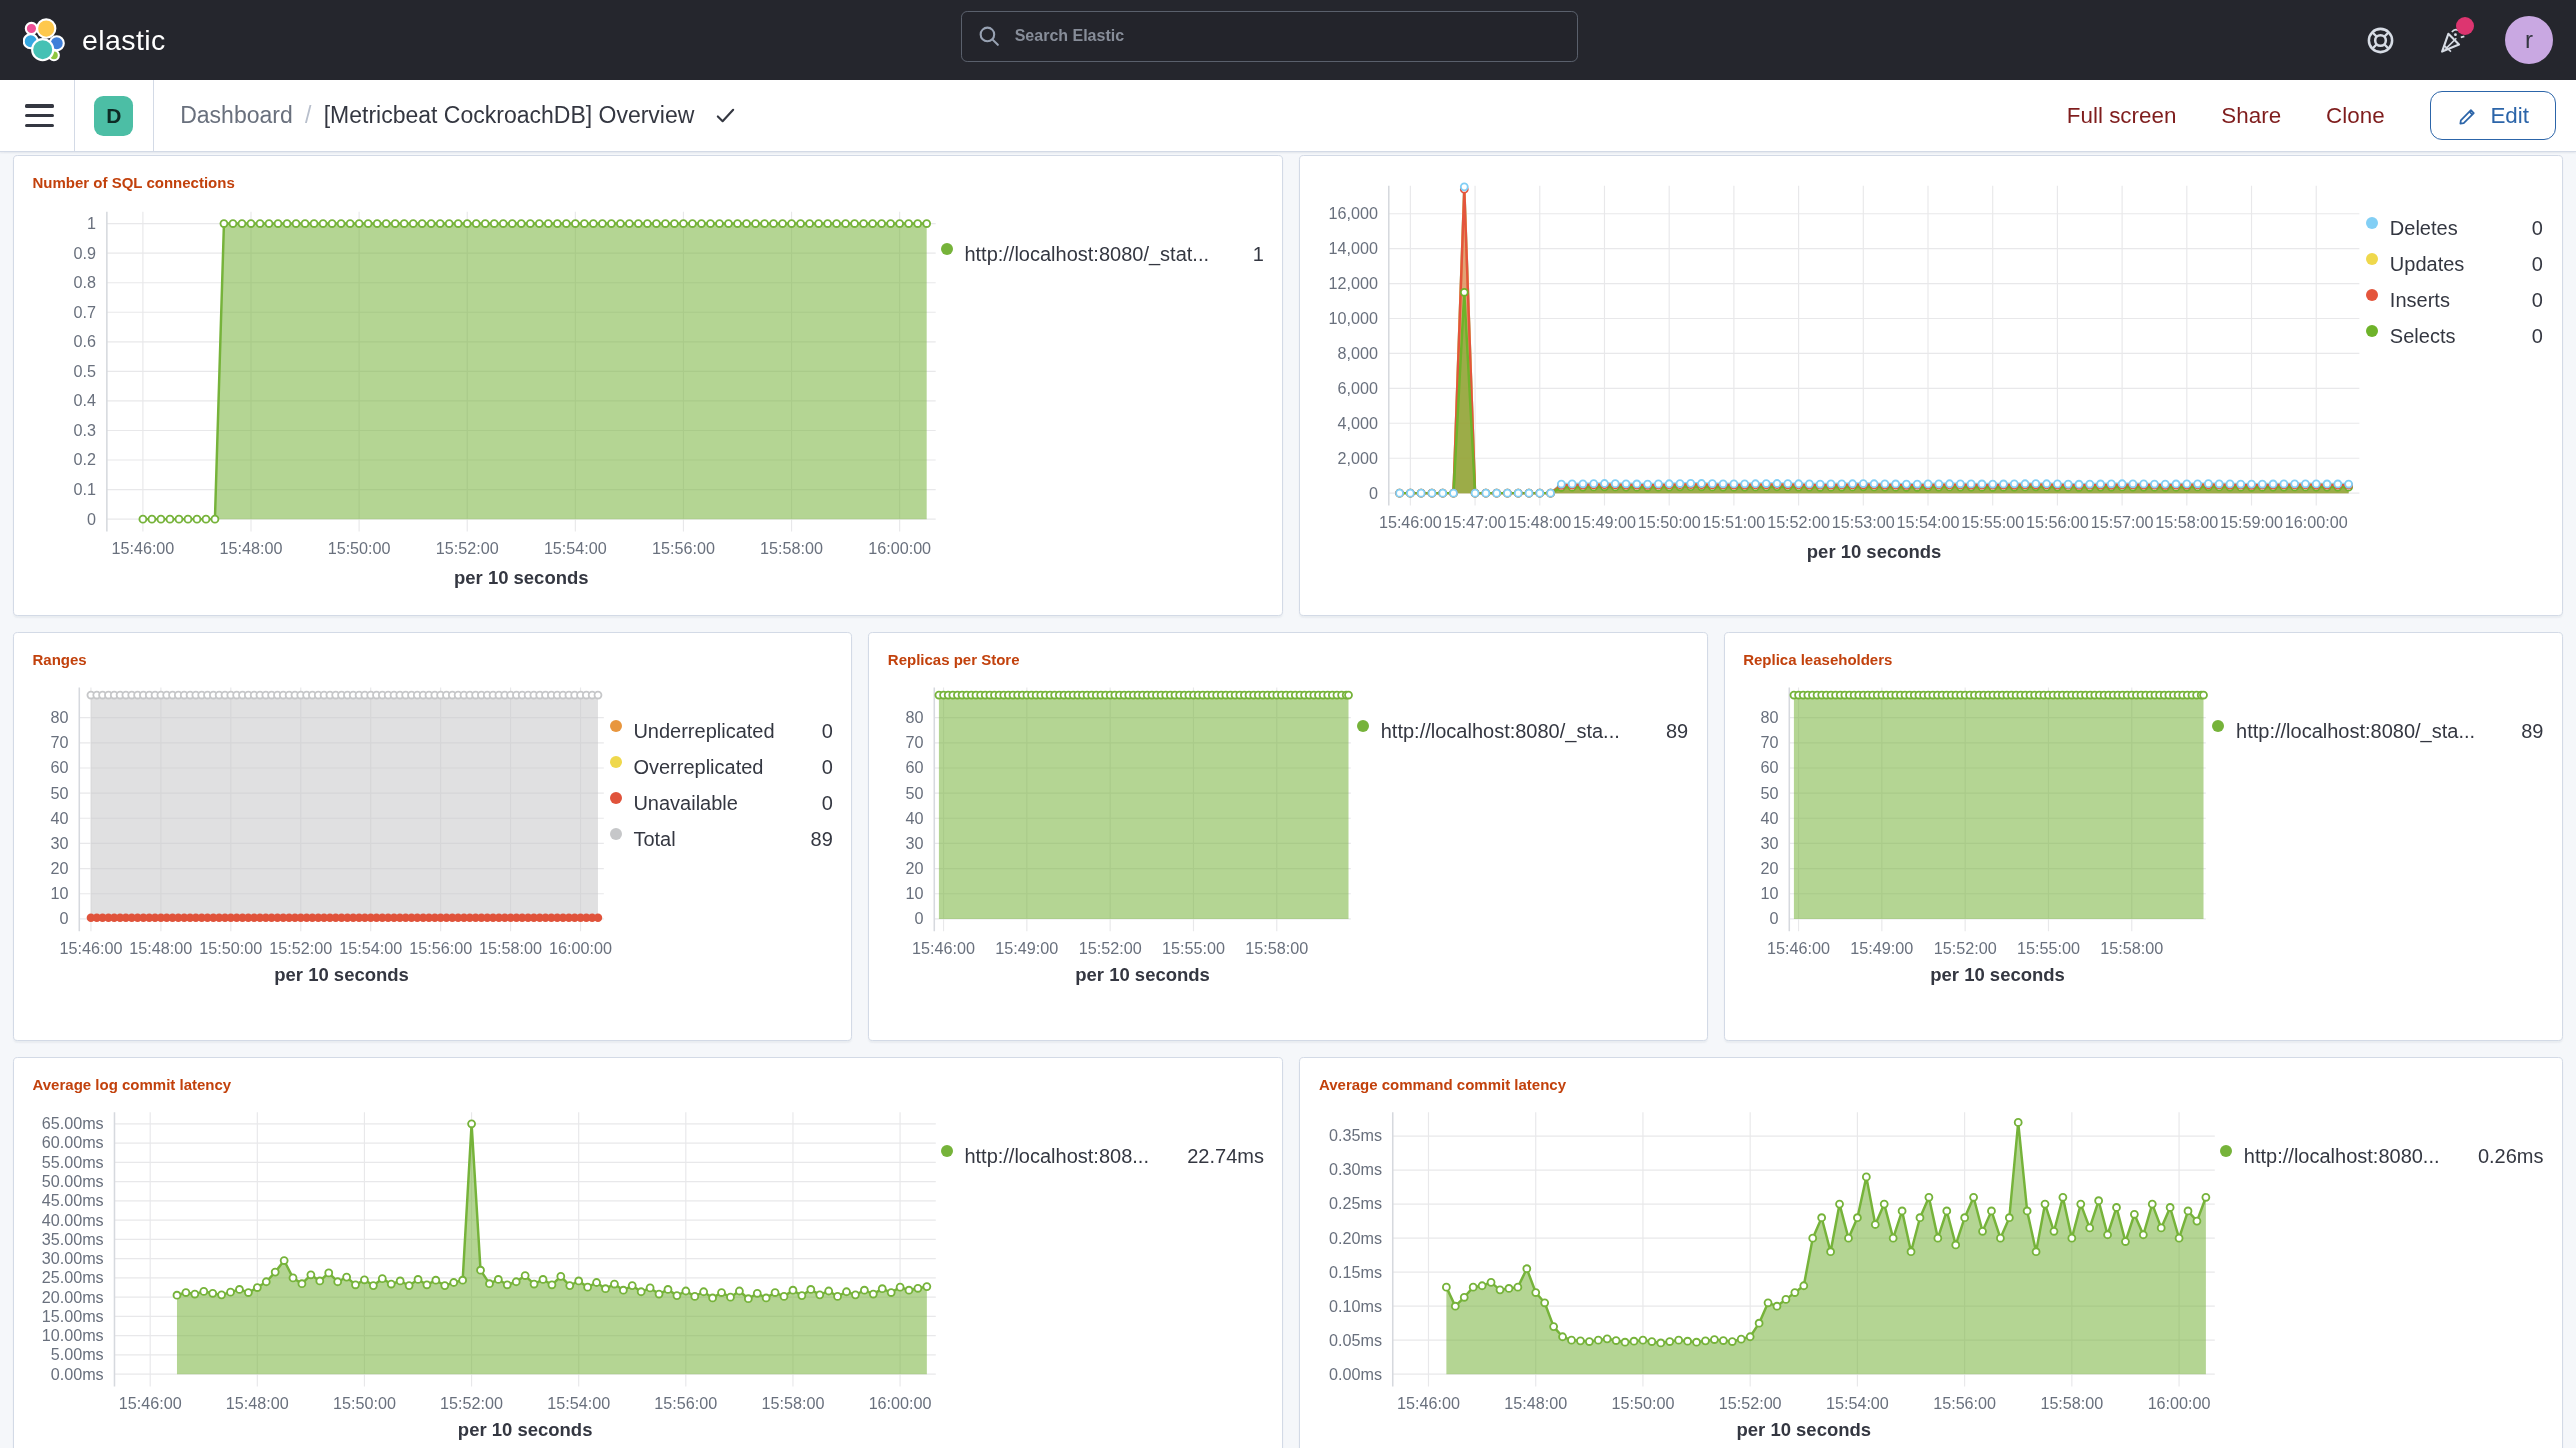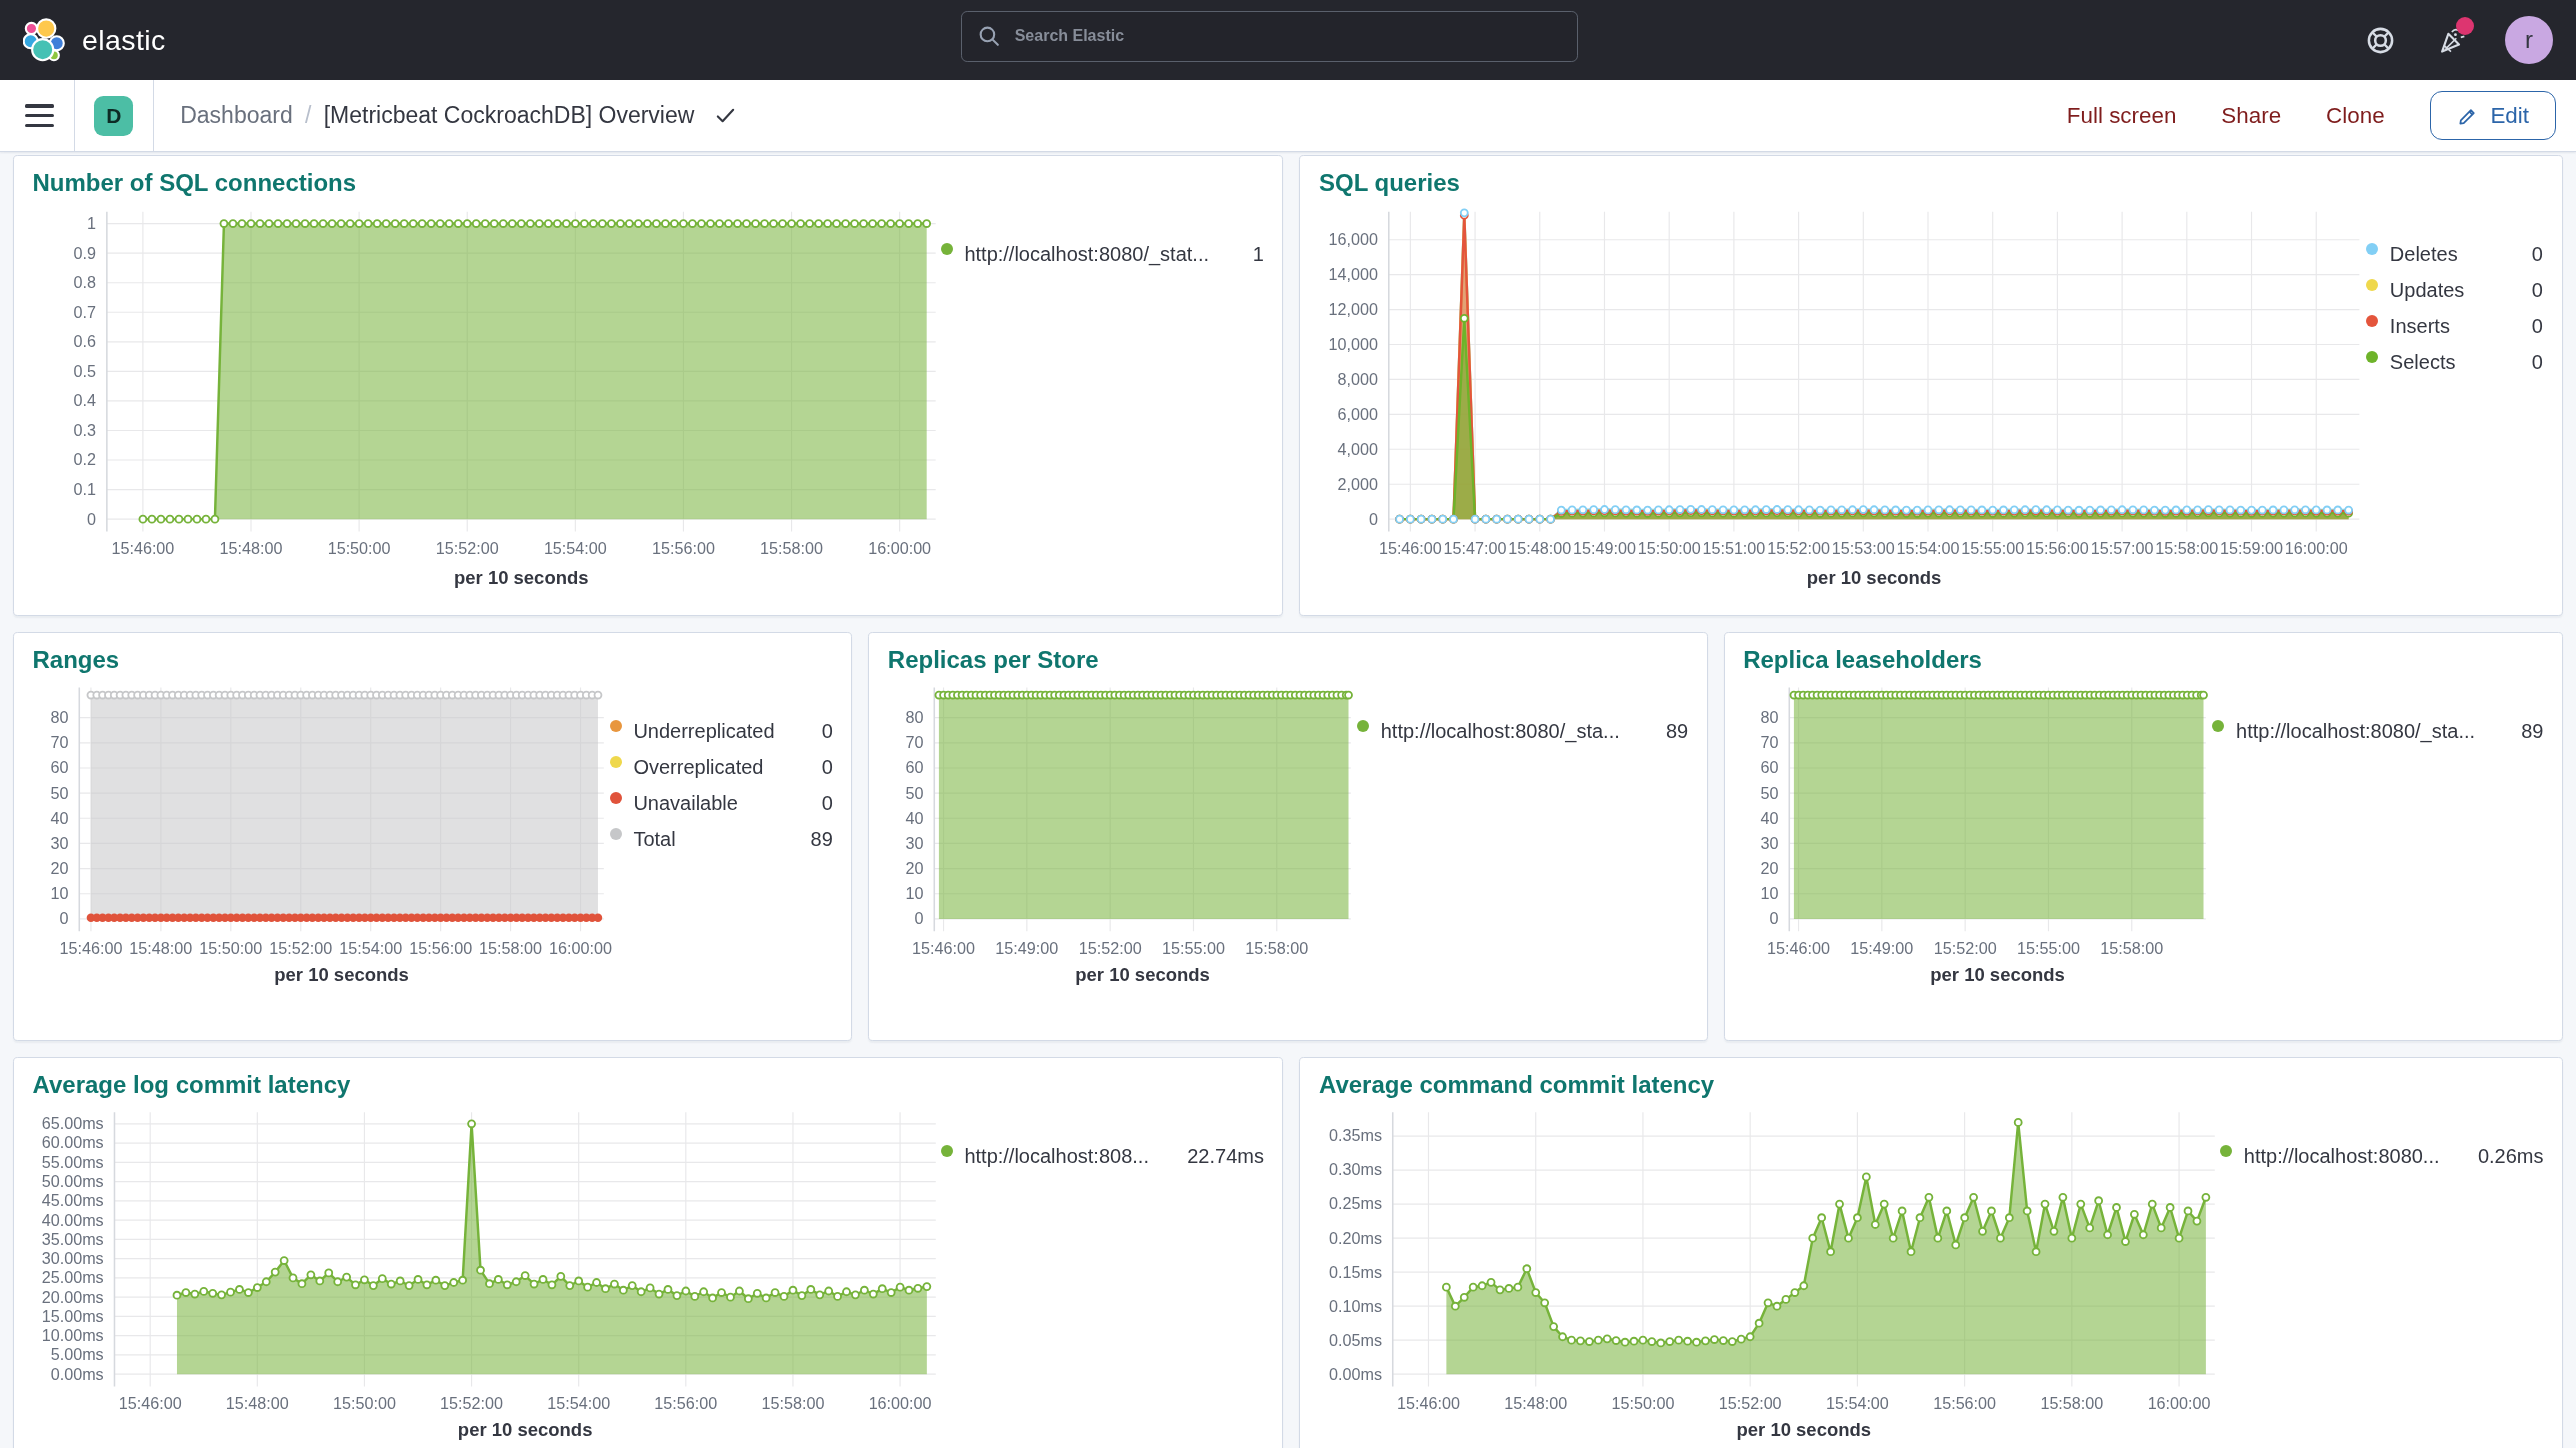--- a/index.html
+++ b/index.html
@@ -50,21 +50,21 @@
 
   
   .content { padding:3.1px 13px 15.4px; display:flex; flex-direction:column; gap:16px; }
   .row { display:grid; gap:16px; }
   .row1 { grid-template-columns:1645fr 1636fr; height:461px; }
   .row2 { grid-template-columns:1fr 1fr 1fr; height:409px; }
   .row3 { grid-template-columns:1645fr 1636fr; height:413px; }
   .panel { background:#fff; border:0.8px solid #d3dae6; border-radius:4.6px;
     padding:14px 18.5px 7.7px; overflow:hidden;
     box-shadow:0 1.5px 1.5px rgba(152,162,179,.12); }
-  .panel-title { font-size:24px; font-weight:700; color:#0f766e; line-height:26px; }
+  .panel-title { font-size:15px; font-weight:700; color:#c2410c; line-height:26px; }
   .chart-row { display:flex; margin-top:4.6px; }
   .chart-row svg { flex:none; overflow:visible; }
   .legend { flex:1; padding-top:42px; display:flex; flex-direction:column; gap:13px; }
   .legend-item { display:flex; gap:11.6px; font-size:20px;
     color:#343741; cursor:pointer; white-space:nowrap; }
   .legend-dot { width:12.3px; height:12.3px; border-radius:50%; flex:none; }
   .legend-val { margin-left:auto; text-align:right; }
 
   .ylab, .xlab { font-size:21px; fill:#69707d; }
   .xlabel { font-size:24px; font-weight:700; fill:#343741; }
@@ -297,21 +297,20 @@
         <div class="legend" style="max-width: 324px;">
             <div class="legend-item">
        <span class="legend-dot" style="background:#76b33a"></span>
        <span>http://localhost:8080/_stat...</span>
        <span class="legend-val">1</span>
      </div>
           </div>
       </div>
     </section>
     <section class="panel">
-      <h3 class="panel-title">SQL queries</h3>
       <div class="chart-row">
         <svg width="1047" height="389" viewBox="0 0 1358 505">
             <line class="grid" x1="90" x2="1350" y1="50.27272727272729" y2="50.27272727272729"></line>
             <text class="ylab" x="76" y="57.27272727272729" text-anchor="end">16,000</text>
             <line class="grid" x1="90" x2="1350" y1="95.61363636363637" y2="95.61363636363637"></line>
             <text class="ylab" x="76" y="102.61363636363637" text-anchor="end">14,000</text>
             <line class="grid" x1="90" x2="1350" y1="140.9545454545455" y2="140.9545454545455"></line>
             <text class="ylab" x="76" y="147.9545454545455" text-anchor="end">12,000</text>
             <line class="grid" x1="90" x2="1350" y1="186.29545454545453" y2="186.29545454545453"></line>
             <text class="ylab" x="76" y="193.29545454545453" text-anchor="end">10,000</text>

